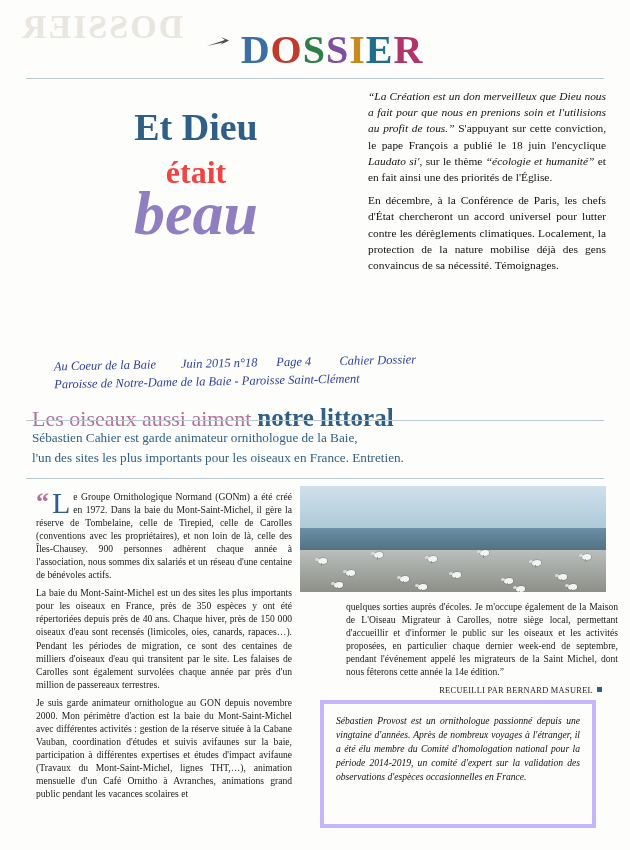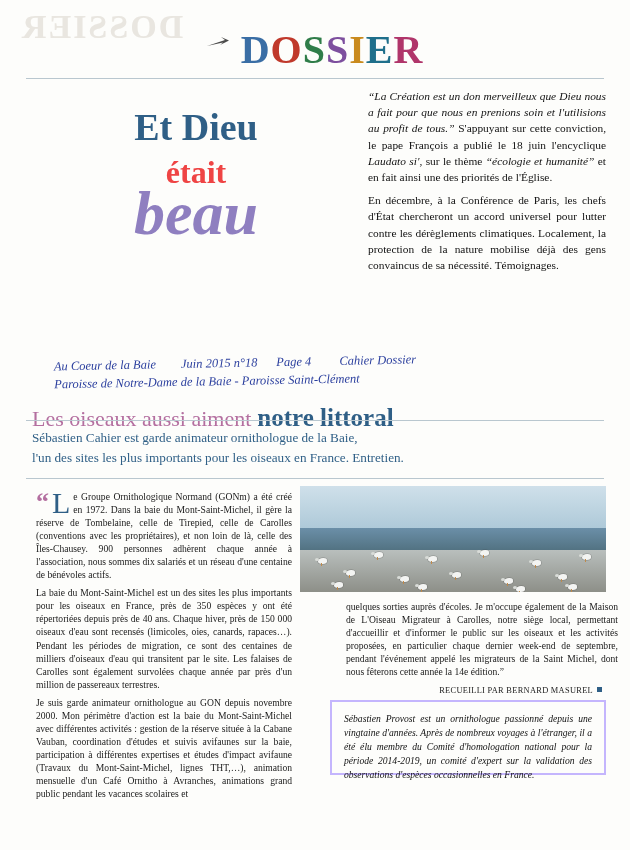--- a/index.html
+++ b/index.html
@@ -247,24 +247,24 @@
     position: absolute;
     left: 3px; top: 5px;
     width: 1px; height: 3px;
     background: #c08a4a;
   }
 
   
   .biobox {
     position: absolute;
     top: 700px;
-    left: 330px;
+    left: 320px;
     width: 276px;
-    height: 75px;
-    border: 2px solid #c4b5fd;
+    height: 128px;
+    border: 4px solid #c4b5fd;
     box-sizing: border-box;
   }
   .biobox .inner {
     padding: 10px 12px;
     font-family: "Liberation Serif", serif;
     font-style: italic;
     font-size: 9.6px;
     line-height: 1.45;
     text-align: justify;
     color: #111;

